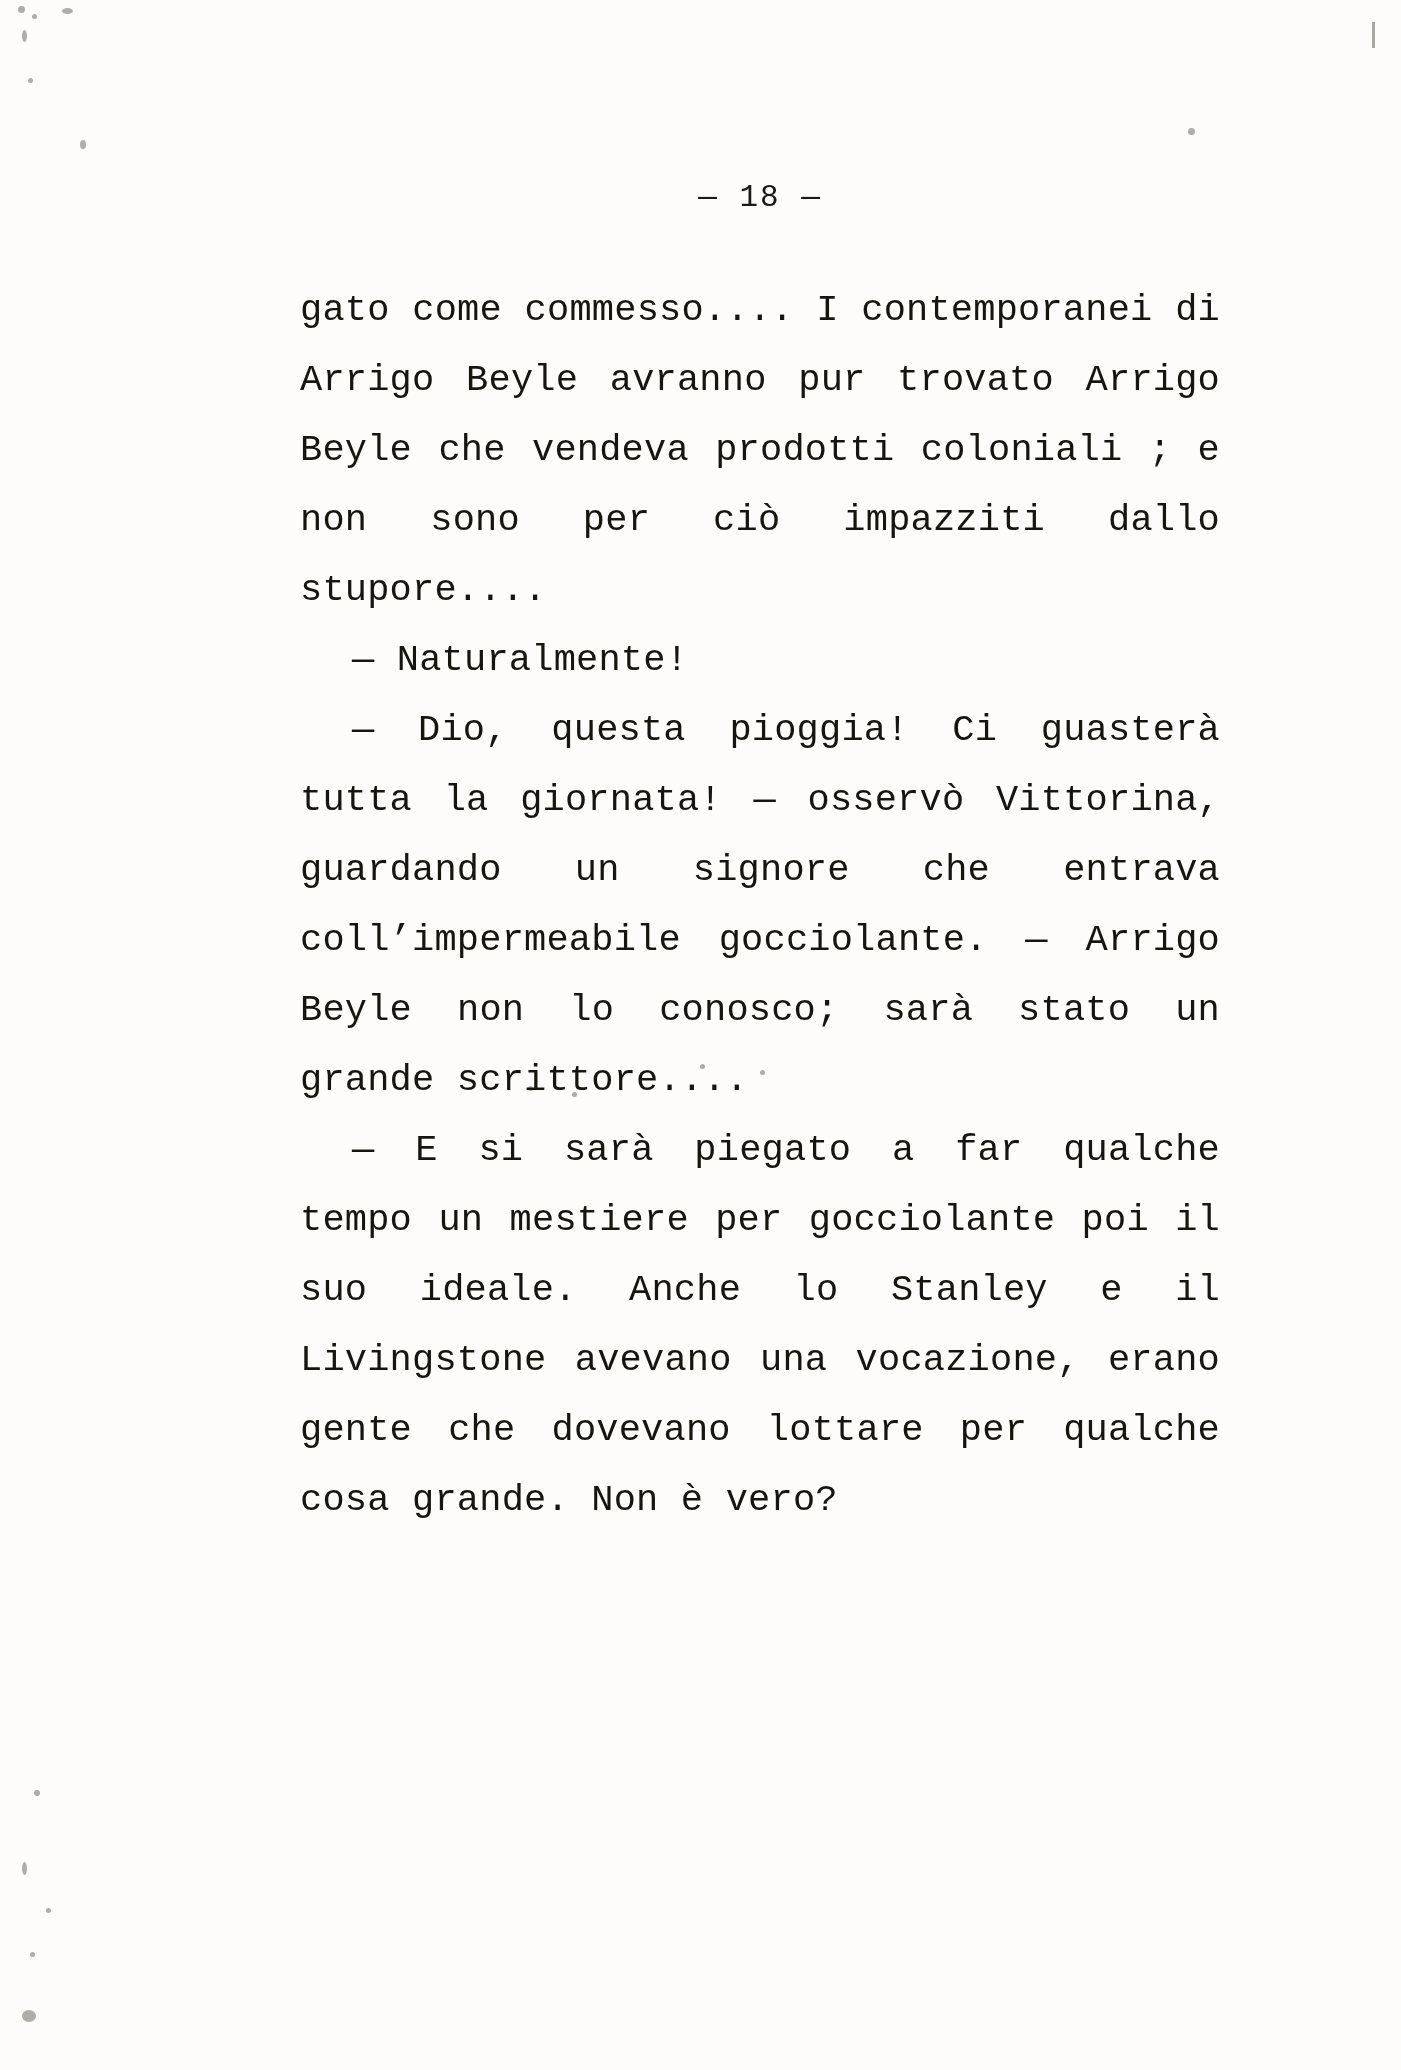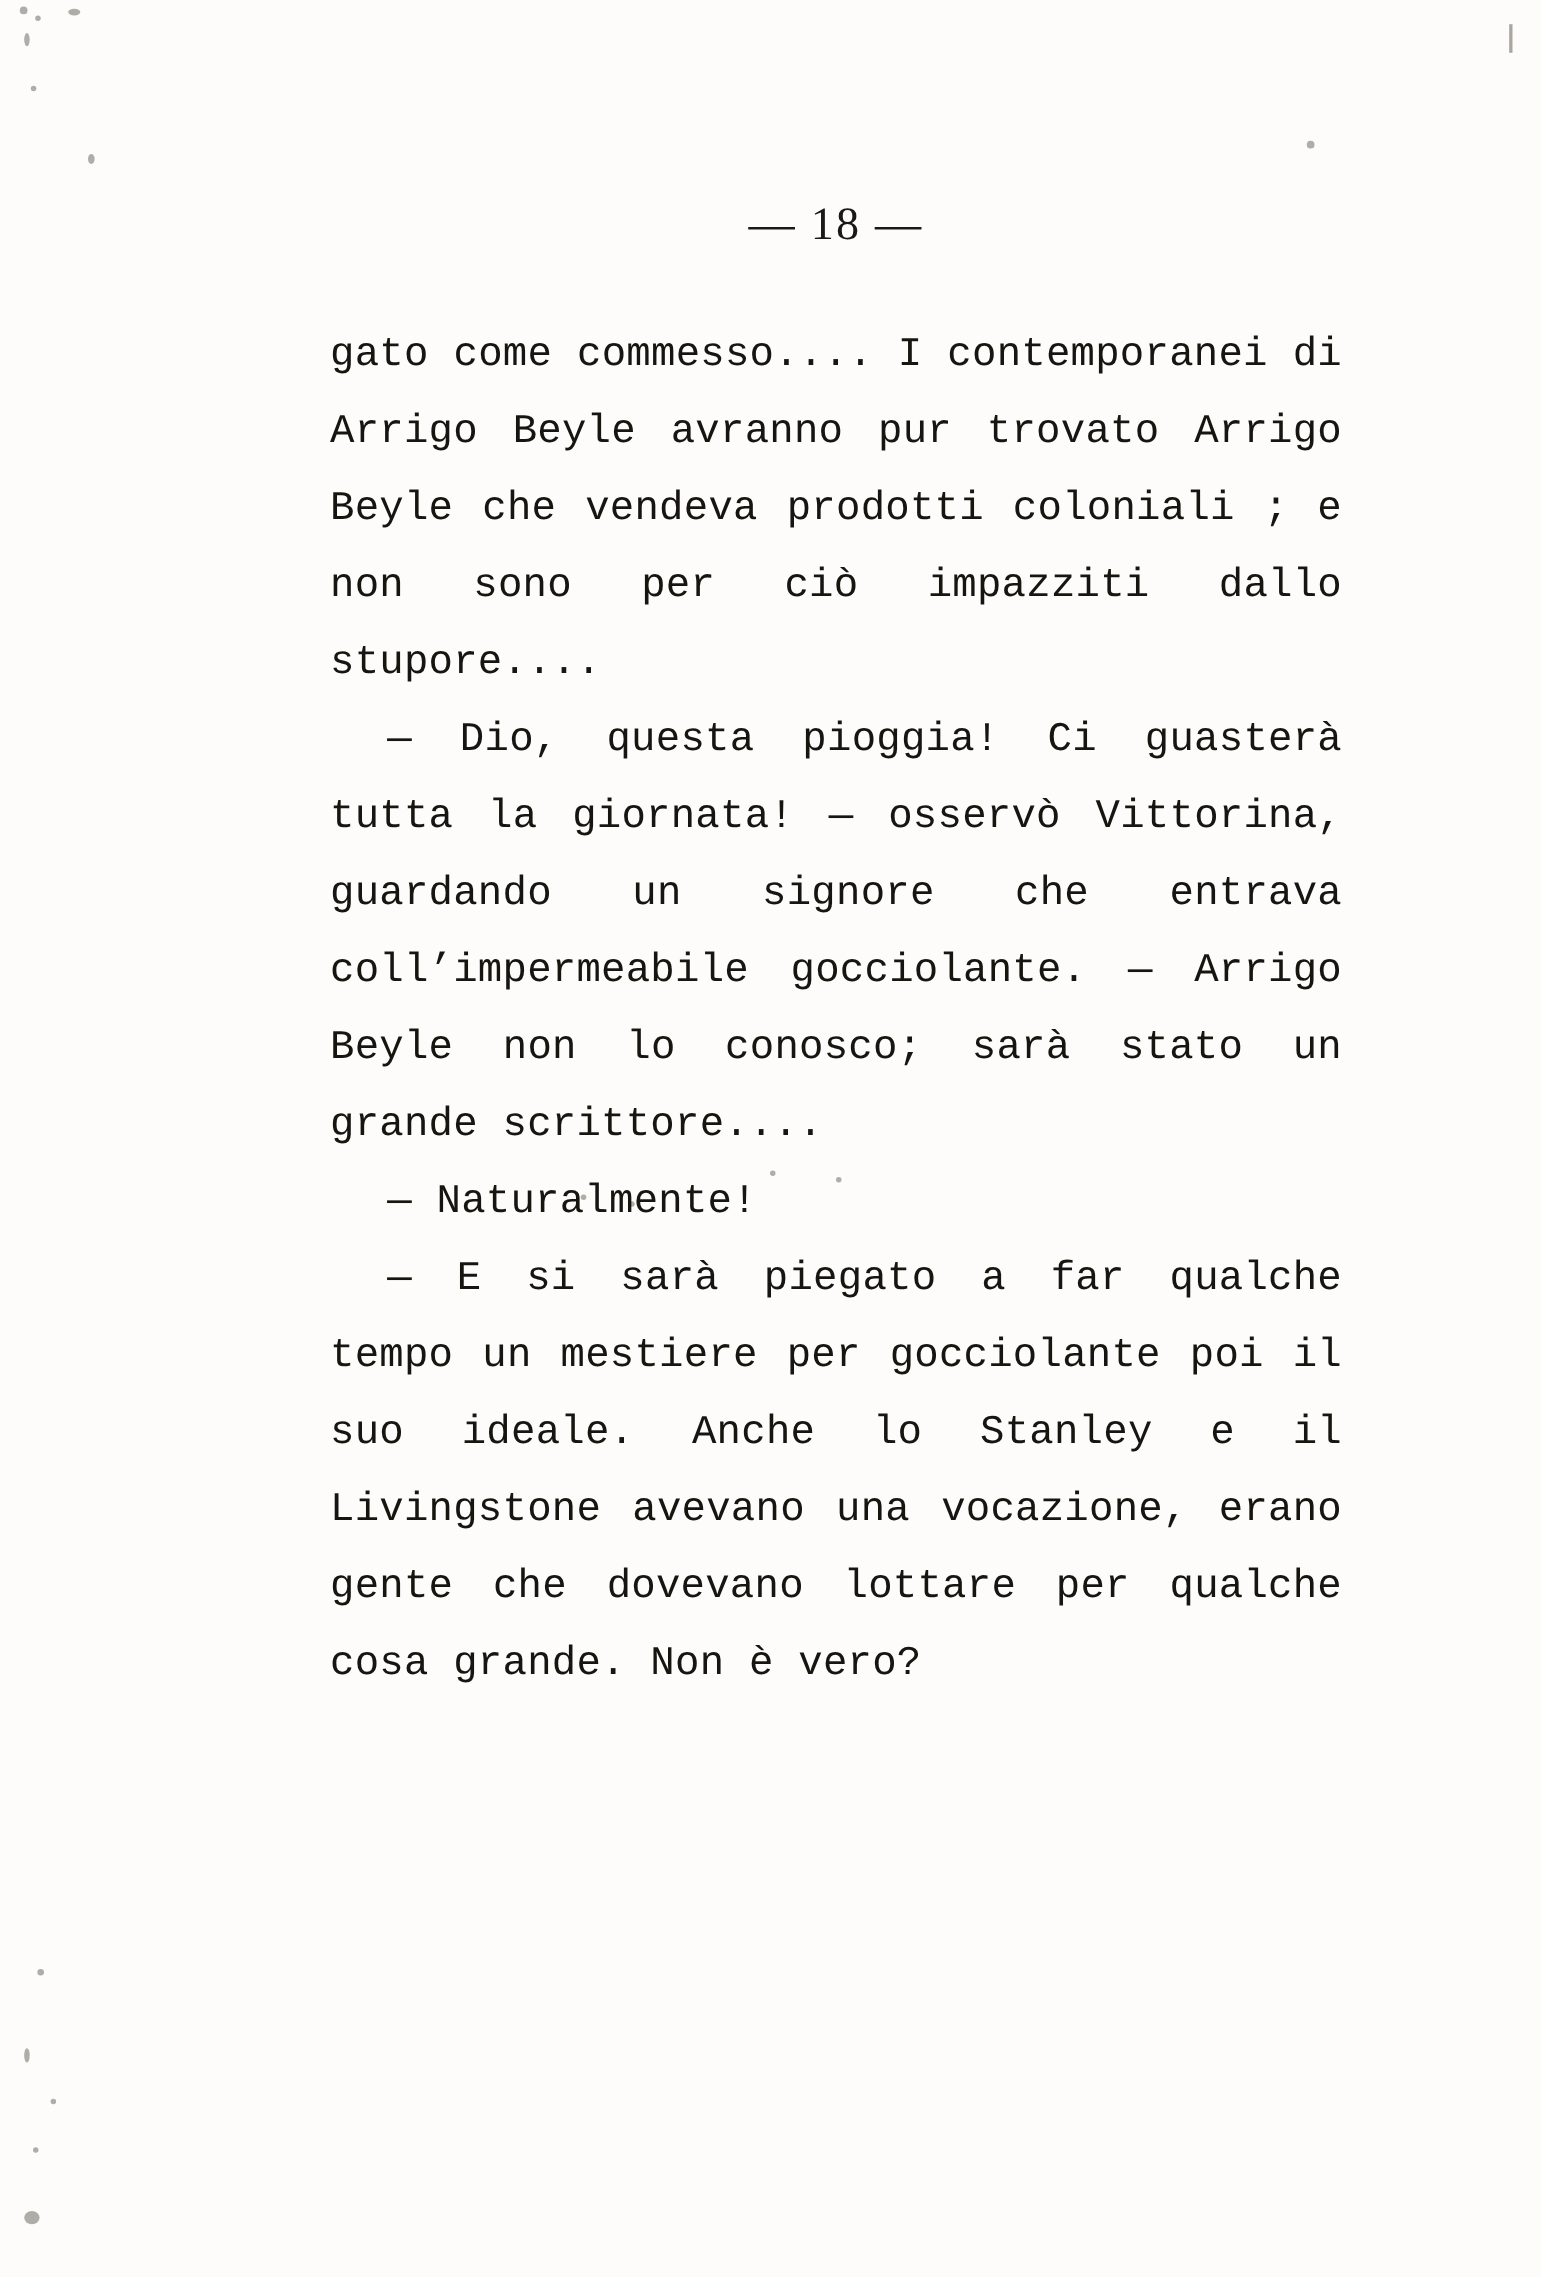--- a/index.html
+++ b/index.html
@@ -26,24 +26,25 @@
   
   .page {
     position: absolute;
     left: 300px;
     top: 180px;
     width: 920px;
   }
 
   .folio {
     text-align: center;
-    font-size: 42px;
+    font-size: 31px;
     letter-spacing: 2px;
     margin: 0 0 60px 0;
     color: #1a1917;
+    font-family: Liberation Mono, monospace;
   }
 
   p {
     margin: 0;
     font-size: 37px;
     line-height: 70px;
     text-align: justify;
     text-justify: inter-word;
     letter-spacing: 0.2px;
     color: #17150f;
@@ -89,20 +90,20 @@
 <div class="speck" style="left:46px;  top:1908px;width:5px;  height:5px;"></div>
 <div class="speck" style="left:30px;  top:1952px;width:5px;  height:5px;"></div>
 <div class="speck" style="left:22px;  top:2010px;width:14px; height:12px;"></div>
 
 <div class="page">
 
   <div class="folio">— 18 —</div>
 
   <p>gato come commesso.... I contemporanei di Arrigo Beyle avranno pur trovato Arrigo Beyle che vendeva prodotti coloniali ; e non sono per ciò impazziti dallo stupore....</p>
 
+  <p class="indent">— Naturalmente!</p>
+
   <p class="indent">— Dio, questa pioggia! Ci guasterà tutta la giornata! — osservò Vittorina, guardando un signore che entrava coll’impermeabile gocciolante. — Arrigo Beyle non lo conosco; sarà stato un grande scrittore....</p>
-
-  <p class="indent">— Naturalmente!</p>
 
   <p class="indent">— E si sarà piegato a far qualche tempo un mestiere per gocciolante poi il suo ideale. Anche lo Stanley e il Livingstone avevano una vocazione, erano gente che dovevano lottare per qualche cosa grande. Non è vero?</p>
 
 
 </div>
 
 </body></html>

